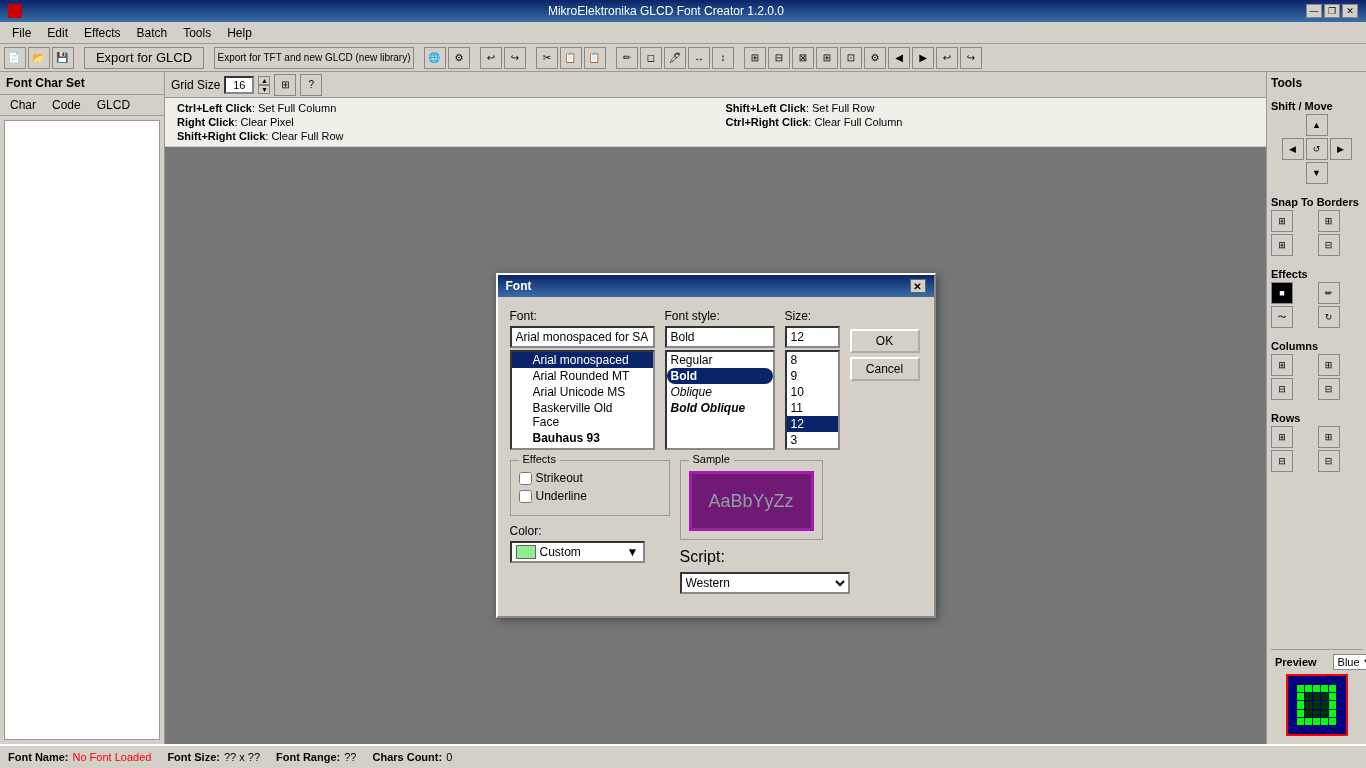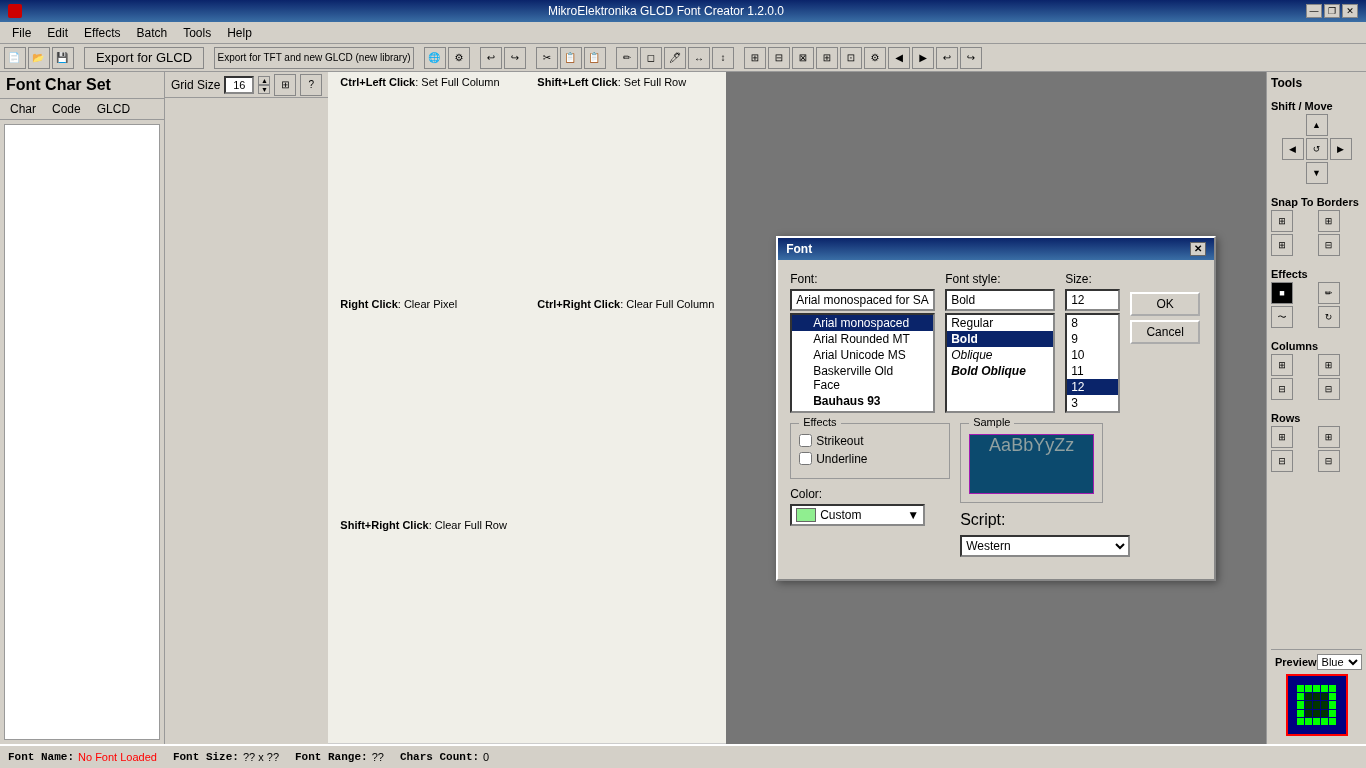--- a/index.html
+++ b/index.html
@@ -73,21 +73,21 @@
       width: 165px;
       background: #d4d0c8;
       border-right: 1px solid #999;
       display: flex;
       flex-direction: column;
     }
     #font-charset-header {
       background: #d4d0c8;
       padding: 4px 6px;
       font-weight: bold;
-      font-size: 16px;
+      font-size: 12px;
       border-bottom: 1px solid #999;
     }
     #charset-tabs {
       display: flex;
       padding: 2px 4px;
       gap: 4px;
       border-bottom: 1px solid #999;
     }
     .charset-tab {
       padding: 1px 6px;
@@ -99,21 +99,21 @@
       background: white;
       border: 1px solid #999;
       margin: 4px;
     }
 
     
     #grid-area {
       flex: 1;
       background: #d4d0c8;
       display: flex;
-      flex-direction: row;
+      flex-direction: column;
     }
     #grid-toolbar {
       height: 26px;
       display: flex;
       align-items: center;
       padding: 2px 6px;
       gap: 4px;
       border-bottom: 1px solid #999;
     }
     #grid-content {
@@ -156,21 +156,21 @@
     }
     .right-section { margin-bottom: 6px; }
 
     
     #preview-panel {
       border-top: 1px solid #999;
       background: #d4d0c8;
       padding: 4px;
     }
     .preview-header {
-      display: flex; align-items: center; gap: 0; margin-bottom: 4px;
+      display: flex; align-items: center; gap: 16px; margin-bottom: 4px;
     }
     .preview-label { font-size: 11px; font-weight: bold; }
     .preview-select {
       font-size: 11px;
       border: 1px solid #888;
       background: white;
     }
     #preview-box {
       width: 62px; height: 62px;
       background: #000080;
@@ -185,21 +185,21 @@
       background: #d4d0c8;
       border-top: 2px solid #fff;
       border-left: 0;
       display: flex;
       align-items: center;
       padding: 0 8px;
       gap: 16px;
       font-size: 11px;
     }
     .status-item { display: flex; gap: 4px; }
-    .status-label { font-weight: bold; font-family: Liberation Mono, monospace; }
+    .status-label { font-weight: bold; }
     .status-value-red { color: red; }
 
     
     #modal-overlay {
       position: absolute;
       top: 0; left: 0; right: 0; bottom: 0;
       background: rgba(0,0,0,0.3);
       display: flex;
       align-items: center;
       justify-content: center;
@@ -265,20 +265,21 @@
       width: 110px;
       height: 100px;
       border: 2px inset #888;
       background: white;
       overflow-y: auto;
       font-size: 12px;
     }
     .style-list-item {
       padding: 1px 4px;
       cursor: pointer;
+      border-radius: 8px;
     }
     .style-list-item.selected {
       background: #0a246a;
       color: white;
     }
     .size-list-box {
       width: 55px;
       height: 100px;
       border: 2px inset #888;
       background: white;
@@ -346,24 +347,24 @@
     .sample-title {
       font-size: 11px;
       background: #d4d0c8;
       padding: 0 4px;
       margin-top: -16px;
       margin-bottom: 6px;
       width: fit-content;
     }
     .sample-preview {
       height: 60px;
-      border: 1px solid #a21caf;
-      background: #0c4a6e;
-      display: flex;
-      align-items: flex-start;
+      border: 3px solid #a21caf;
+      background: #701a75;
+      display: flex;
+      align-items: center;
       justify-content: center;
       font-size: 18px;
       color: #90a0a0;
     }
     .script-label { font-size: 16px; margin-top: 8px; margin-bottom: 6px; }
     .script-select {
       width: 170px;
       height: 22px;
       font-size: 12px;
       border: 2px inset #888;

